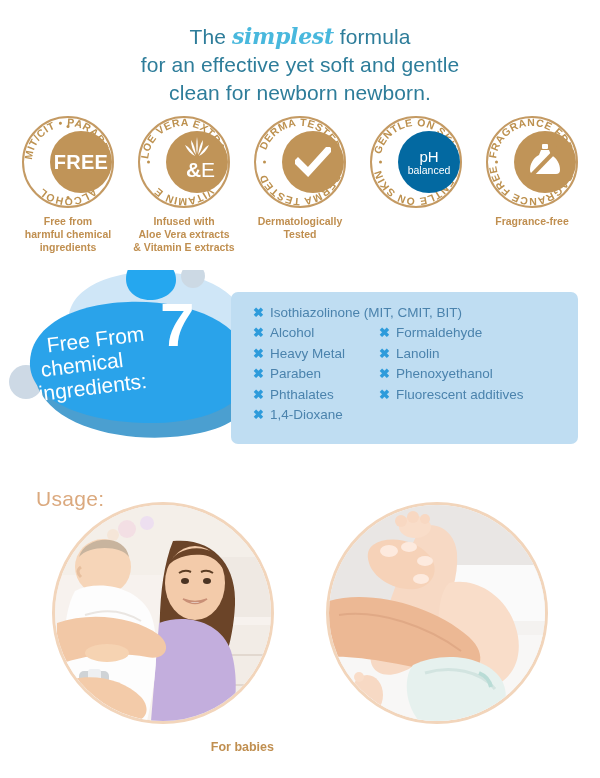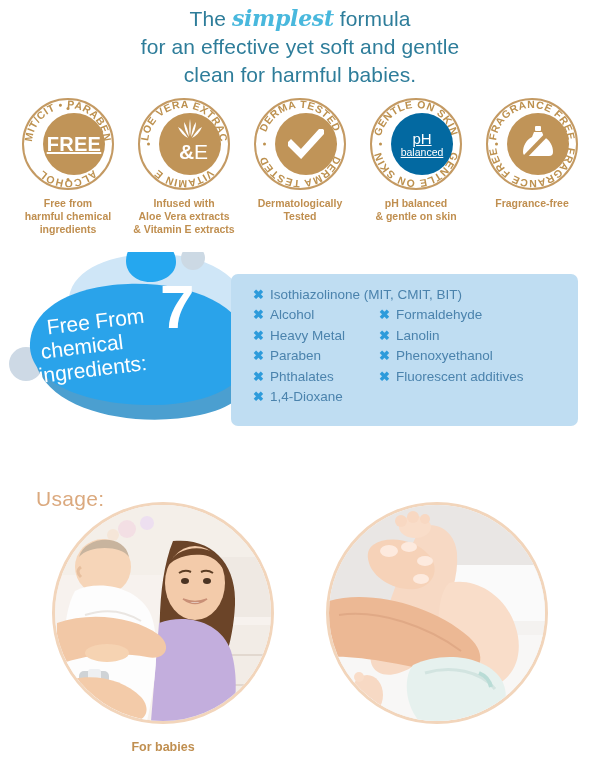--- a/index.html
+++ b/index.html
@@ -8,21 +8,21 @@
     width:600px; height:778px;
     background:#ffffff;
     font-family:"Liberation Sans", sans-serif;
     overflow:hidden;
     position:relative;
   }
 
   
   .headline {
     text-align:center;
-    padding-top:4px;
+    padding-top:22px;
     line-height:1.32;
     font-size:21px;
     color:#2e7d9a;
     font-weight:400;
     letter-spacing:.1px;
   }
   .headline .script {
     font-family:"DejaVu Serif", serif;
     font-style:italic;
     font-weight:700;
@@ -42,28 +42,27 @@
     width:92px; height:92px;
     margin:0 auto;
     position:relative;
   }
   .ring-outline {
     position:absolute; inset:0;
     border:2px solid #c49a63;
     border-radius:50%;
   }
   .ring-core {
-    position:absolute; left:21px; top:15px;
+    position:absolute; left:28px; top:15px;
     width:62px; height:62px;
     border-radius:50%;
     background:#c09458;
     display:flex; align-items:center; justify-content:center;
     flex-direction:column;
     color:#fff;
-    text-decoration:underline;
   }
   .ring-core.pale { background:#0369a1; }
   .core-free { font-size:20px; font-weight:700; letter-spacing:.3px; }
   .core-ph { font-size:15px; line-height:1.05; font-weight:400; }
   .core-ph small { display:block; font-size:10.5px; }
   .arc-svg { position:absolute; inset:0; }
   .arc-svg text {
     fill:#bd914f;
     font-family:"Liberation Sans", sans-serif;
     font-size:10.5px;
@@ -141,21 +140,21 @@
     letter-spacing:.3px;
   }
   .photos {
     position:absolute;
     top:502px; left:0;
     width:600px;
     display:flex;
     justify-content:center;
     gap:52px;
   }
-  .photo-wrap { width:222px; text-align:center; }
+  .photo-wrap { width:222px; text-align:right; }
   .photo {
     width:222px; height:222px;
     border-radius:50%;
     border:3px solid #f2d5bb;
     overflow:hidden;
     position:relative;
     background:#f6efe9;
   }
   .photo svg { display:block; }
   .photo-cap {
@@ -166,21 +165,21 @@
   }
 </style>
 </head>
 <body>
 
 <div class="headline">
   <div>
     <span>The </span><span class="script">simplest</span><span> formula</span>
   </div>
   <div>for an effective yet soft and gentle</div>
-  <div>clean for harmful babies.</div>
+  <div>clean for newborn newborn.</div>
 </div>
 
 <div class="badges">
 
   <div class="badge">
     <div class="badge-ring">
       <div class="ring-outline"></div>
       <svg class="arc-svg" viewBox="0 0 92 92">
         <defs>
           <path id="arcT1" d="M 10,46 A 36,36 0 0 1 82,46"></path>
@@ -265,22 +264,20 @@
         </defs>
         <text><textPath href="#arcT4" startOffset="50%" text-anchor="middle">GENTLE ON SKIN</textPath></text>
         <text><textPath href="#arcB4" startOffset="50%" text-anchor="middle">GENTLE ON SKIN</textPath></text>
         <circle cx="10.5" cy="46" r="1.5" fill="#bd914f"></circle>
         <circle cx="81.5" cy="46" r="1.5" fill="#bd914f"></circle>
       </svg>
       <div class="ring-core pale">
         <span class="core-ph">pH<small>balanced</small></span>
       </div>
     </div>
-    <div class="badge-cap" style="white-space:pre-line">pH balanced
-&amp; gentle on skin</div>
   </div>
 
   <div class="badge">
     <div class="badge-ring">
       <div class="ring-outline"></div>
       <svg class="arc-svg" viewBox="0 0 92 92">
         <defs>
           <path id="arcT5" d="M 10,46 A 36,36 0 0 1 82,46"></path>
           <path id="arcB5" d="M 82,46 A 36,36 0 0 1 10,46"></path>
         </defs>

